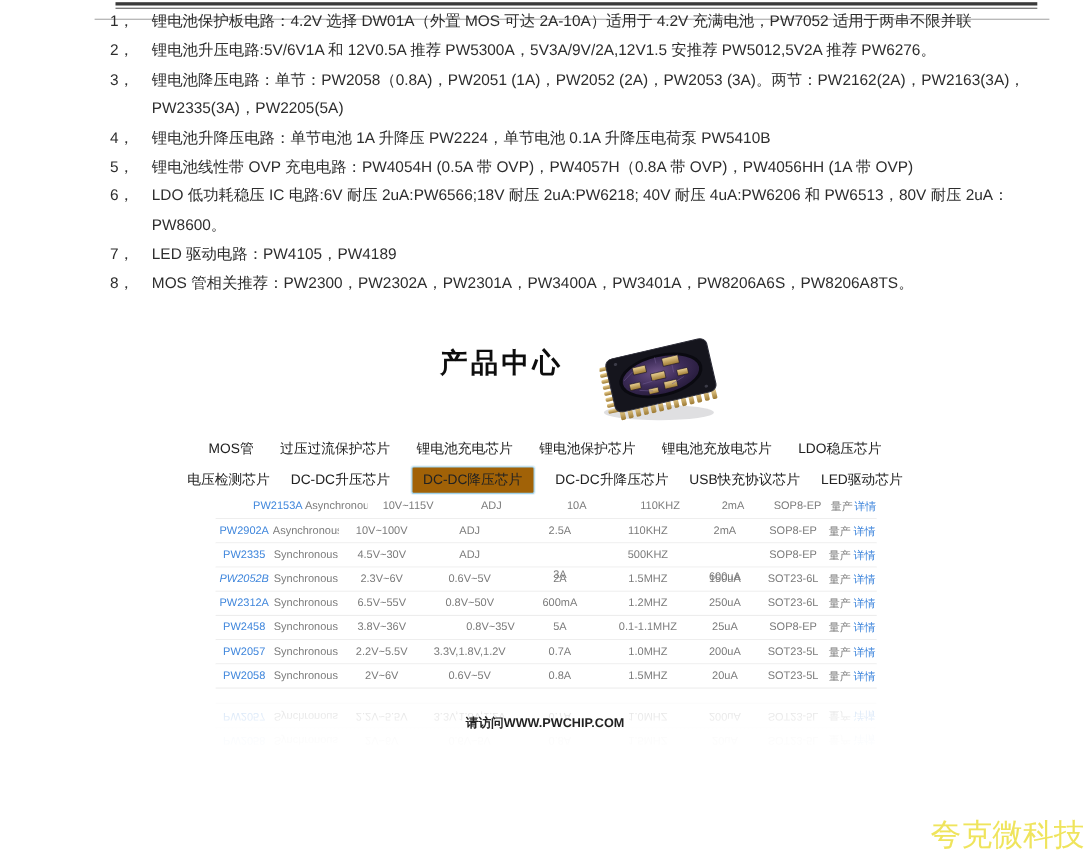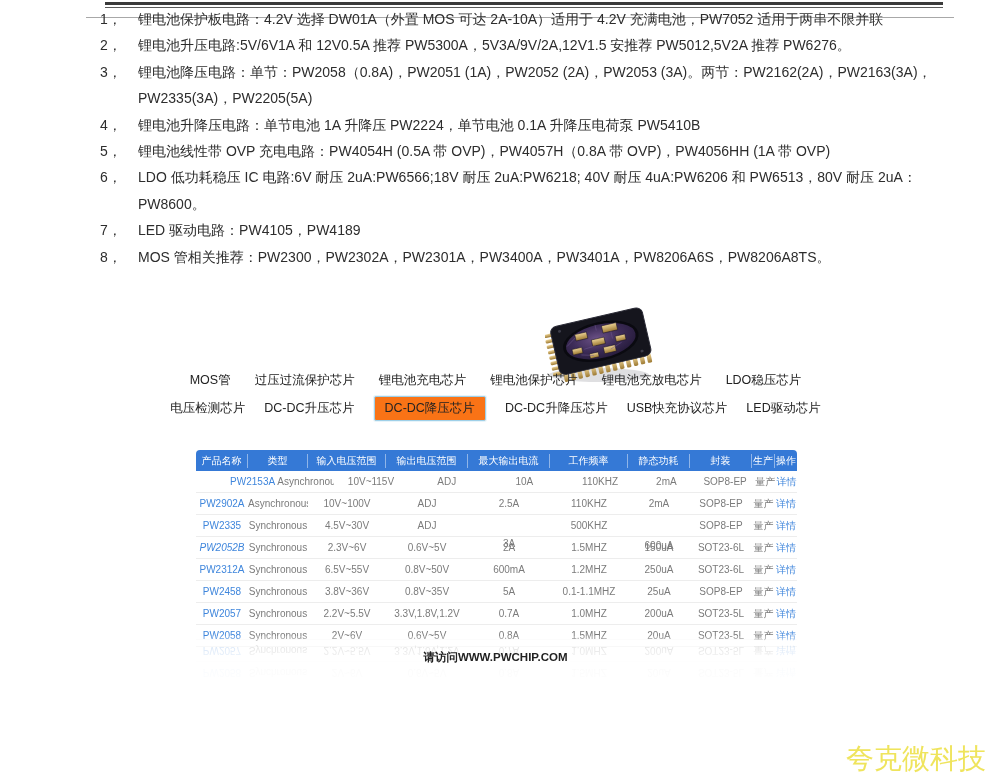--- a/index.html
+++ b/index.html
@@ -18,26 +18,26 @@
   .num{width:38px;flex:none;}
   .txt{flex:1;}
 
   
   .heading{position:absolute;left:286px;top:317px;width:340px;text-align:center;color:#0d0d0d;}
   .h-zh{font-size:25px;font-weight:bold;letter-spacing:3px;line-height:26px;}
   .h-en{font-size:23px;font-weight:bold;line-height:24px;}
   .chip{position:absolute;left:545px;top:300px;}
 
   
-  .nav{position:absolute;left:0;top:370px;width:991px;text-align:center;}
+  .nav{position:absolute;left:0;top:398px;width:991px;text-align:center;}
   .nav-row{display:flex;justify-content:center;align-items:center;gap:24px;
            font-size:12.5px;color:#222;height:20px;}
   .nav-row2{gap:19px;margin-top:6px;height:24px;}
   .cat{white-space:nowrap;cursor:pointer;}
-  .cat.sel{border:1px solid var(--tab_border);background:#f97316;padding:3px 10px;border-radius:2px;
+  .cat.sel{border:1px solid var(--tab_border);background:#a16207;padding:3px 10px;border-radius:2px;
            box-shadow:0 0 0 1px rgba(160,210,235,.25);}
 
   
   .tbl{position:absolute;left:196px;top:450px;width:601px;}
   .thead{display:flex;align-items:center;height:21px;background:var(--header_blue);
          border-radius:4px 4px 0 0;color:#fff;font-size:10px;}
   .th{display:inline-block;text-align:center;box-sizing:border-box;
       border-right:1px solid rgba(255,255,255,.45);overflow:hidden;white-space:nowrap;}
   .th:last-child{border-right:none;}
   .tr{display:flex;align-items:center;height:21px;border-bottom:1px solid #ededed;
@@ -94,20 +94,21 @@
         <span class="num">7，</span>
         <span class="txt">LED 驱动电路：PW4105，PW4189</span>
       </div>
       <div class="li">
         <span class="num">8，</span>
         <span class="txt">MOS 管相关推荐：PW2300，PW2302A，PW2301A，PW3400A，PW3401A，PW8206A6S，PW8206A8TS。</span>
       </div>
     </div>
 
   <div class="heading">
+    <div class="h-zh">产品中心</div>
   </div>
 
   <svg class="chip" width="112" height="84" viewBox="-56 -42 112 84">
     <defs>
       <radialGradient id="dieGrad" cx="45%" cy="40%" r="65%">
         <stop offset="0%" stop-color="#6b5186"></stop>
         <stop offset="50%" stop-color="#3d2c58"></stop>
         <stop offset="100%" stop-color="#221836"></stop>
       </radialGradient>
       <linearGradient id="pinGrad" x1="0" y1="0" x2="0" y2="1">
@@ -174,32 +175,20 @@
         <span class="cat">电压检测芯片</span>
         <span class="cat">DC-DC升压芯片</span>
         <span class="cat sel">DC-DC降压芯片</span>
         <span class="cat">DC-DC升降压芯片</span>
         <span class="cat">USB快充协议芯片</span>
         <span class="cat">LED驱动芯片</span>
       </div>
   </div>
 
   <div class="tbl">
-    <div class="thead">
-        <span class="th" style="width: 52px;">产品名称</span>
-        <span class="th" style="width: 60px;">类型</span>
-        <span class="th" style="width: 78px;">输入电压范围</span>
-        <span class="th" style="width: 82px;">输出电压范围</span>
-        <span class="th" style="width: 82px;">最大输出电流</span>
-        <span class="th" style="width: 78px;">工作频率</span>
-        <span class="th" style="width: 62px;">静态功耗</span>
-        <span class="th" style="width: 62px;">封装</span>
-        <span class="th" style="width: 23px;">生产</span>
-        <span class="th" style="width: 22px;">操作</span>
-      </div>
     <div>
         <div class="tr">
           <span class="td link" style="width: 52px; margin-left: 32px;">PW2153A</span>
           <span class="td" style="width: 60px;">Asynchronous</span>
           <span class="td" style="width: 78px;">10V~115V</span>
           <span class="td" style="width: 82px;">ADJ</span>
           <span class="td" style="width: 82px;">10A</span>
           <span class="td" style="width: 78px;">110KHZ</span>
           <span class="td" style="width: 62px;">2mA</span>
           <span class="td" style="width: 62px;">SOP8-EP</span>
@@ -251,21 +240,21 @@
           <span class="td" style="width: 78px;">1.2MHZ</span>
           <span class="td" style="width: 62px;">250uA</span>
           <span class="td" style="width: 62px;">SOT23-6L</span>
           <span class="td" style="width: 23px;">量产</span>
           <span class="td link" style="width: 22px;">详情</span>
         </div>
         <div class="tr">
           <span class="td link" style="width: 52px;">PW2458</span>
           <span class="td" style="width: 60px;">Synchronous</span>
           <span class="td" style="width: 78px;">3.8V~36V</span>
-          <span class="td" style="width: 82px;">0.8V~35V</span>
+          <span class="td" style="width: 82px; text-align: right;">0.8V~35V</span>
           <span class="td" style="width: 82px;">5A</span>
           <span class="td" style="width: 78px;">0.1-1.1MHZ</span>
           <span class="td" style="width: 62px;">25uA</span>
           <span class="td" style="width: 62px;">SOP8-EP</span>
           <span class="td" style="width: 23px;">量产</span>
           <span class="td link" style="width: 22px;">详情</span>
         </div>
         <div class="tr">
           <span class="td link" style="width: 52px;">PW2057</span>
           <span class="td" style="width: 60px;">Synchronous</span>

